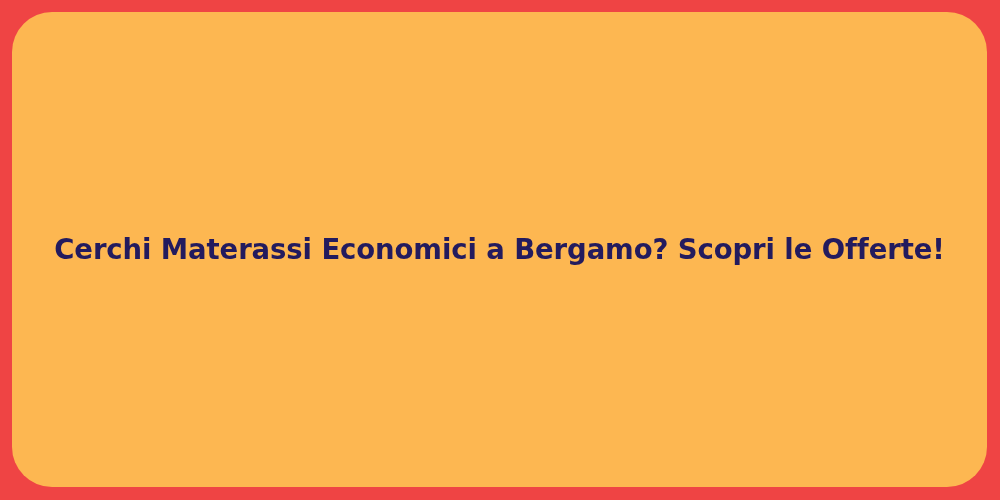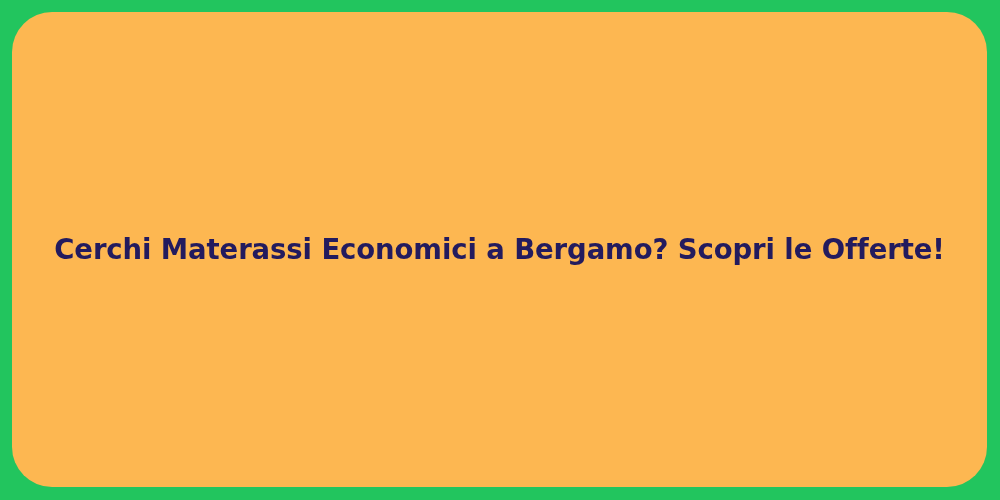--- a/index.html
+++ b/index.html
@@ -14,21 +14,21 @@
     font-family: "Liberation Sans", sans-serif;
     background: #ffffff;
   }
 
   
   .banner-frame {
     position: relative;
     box-sizing: border-box;
     width: 1000px;
     height: 500px;
-    background: #22c55e;
+    background: #ef4444;
     padding: 12px 13px 13px 12px;
   }
 
   
   .banner-panel {
     box-sizing: border-box;
     width: 100%;
     height: 100%;
     background: #fdb751;
     border-radius: 40px;

